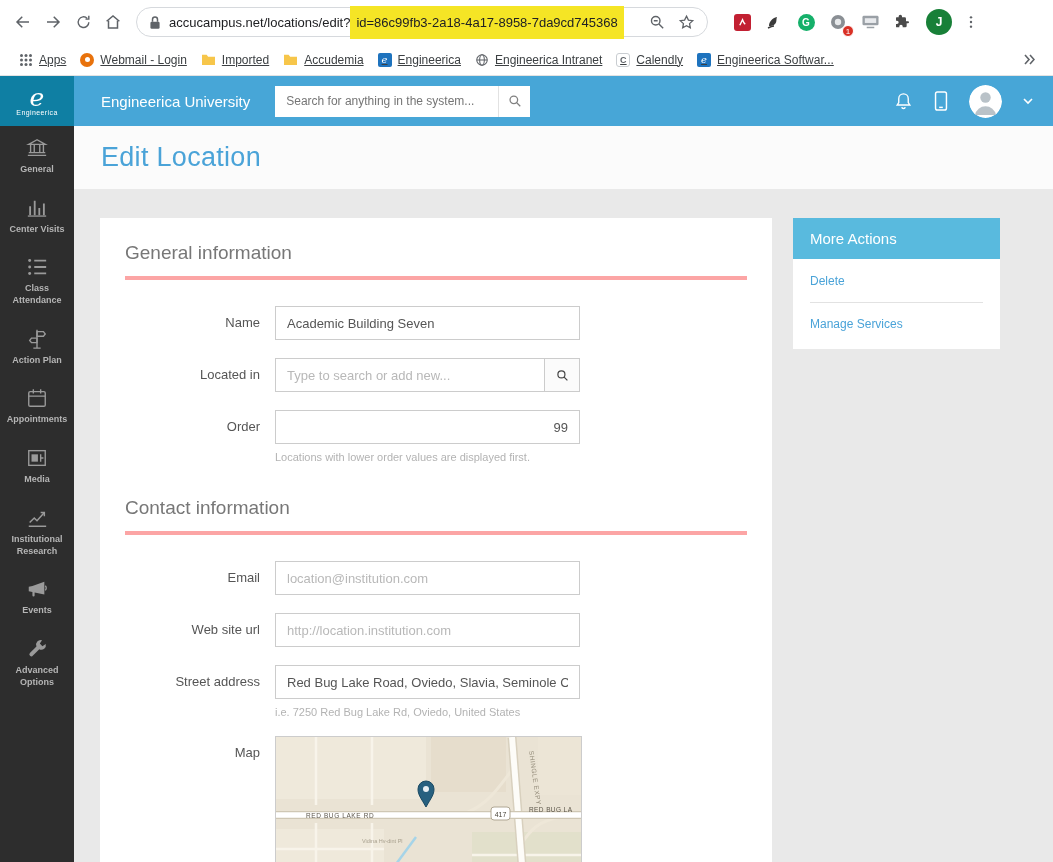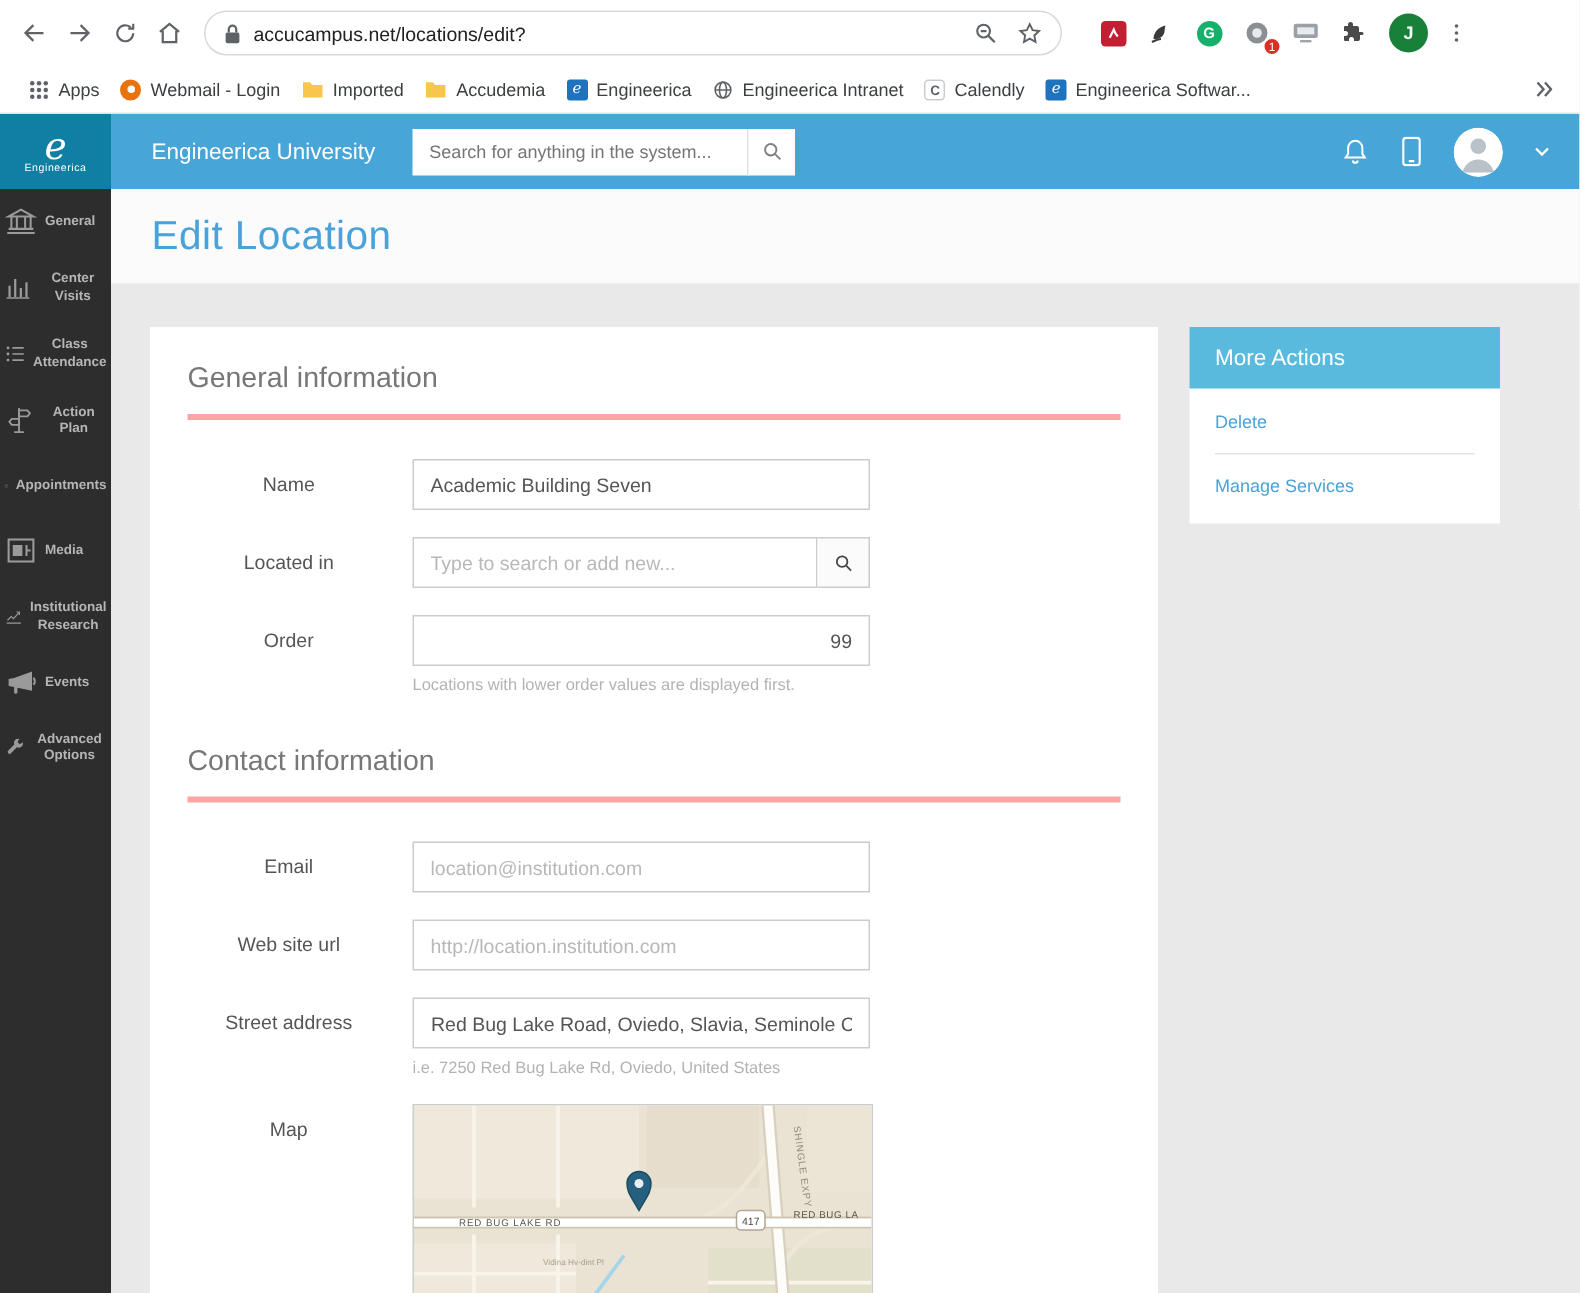--- a/index.html
+++ b/index.html
@@ -16,54 +16,54 @@
   .hl { background:#f5e525; padding:9px 6px; display:inline-block; }
   .omni-right { margin-left:auto; display:flex; align-items:center; gap:12px; color:#5f6368; }
   .ext-row { display:flex; align-items:center; gap:12px; margin-left:16px; }
   .ext { position:relative; width:20px; height:20px; display:flex; align-items:center; justify-content:center; }
   .ext-sq { width:17px; height:17px; border-radius:3px; display:flex; align-items:center; justify-content:center; }
   .badge { position:absolute; bottom:-5px; right:-6px; background:#d93025; color:#fff; font-size:8px; min-width:12px; height:12px; border-radius:6px; display:flex; align-items:center; justify-content:center; border:1px solid #fff; padding:0 2px; }
   .profile { width:26px; height:26px; border-radius:50%; background:#188038; color:#fff; font-size:12px; font-weight:bold; display:flex; align-items:center; justify-content:center; margin-left:14px; flex-shrink:0; }
   .gcircle { width:17px; height:17px; border-radius:50%; background:#15b06a; color:#fff; font-size:10px; font-weight:bold; display:flex; align-items:center; justify-content:center; }
 
   .bookmarks { height:31px; display:flex; align-items:center; padding:0 12px; font-size:12px; color:#3c4043; }
-  .bm { display:flex; align-items:center; gap:6px; padding:4px 7px; border-radius:4px; white-space:nowrap; }
+  .bm { display:flex; align-items:center; gap:6px; padding:4px 7px; border-radius:4px; white-space:nowrap;text-decoration:underline; }
   .bm-sq { width:14px; height:14px; border-radius:2px; background:#1e73be; color:#fff; display:flex; align-items:center; justify-content:center; font-size:10px; font-family:"DejaVu Serif",serif; font-style:italic; }
   .bm-c { width:14px; height:14px; border-radius:3px; border:1px solid #c9cdd1; background:#fff; color:#5f6368; display:flex; align-items:center; justify-content:center; font-size:9px; font-weight:bold; }
   .bm-dot { width:14px; height:14px; border-radius:50%; background:#e8720c; display:flex; align-items:center; justify-content:center; }
   .bm-dot span { width:5px; height:5px; border-radius:50%; background:#fff; display:block; }
   .overflow-btn { margin-left:auto; color:#5f6368; padding:4px 6px; }
 
   
   .app { display:flex; height:786px; }
   .sidebar { width:74px; background:#2d2d2d; flex-shrink:0; display:flex; flex-direction:column; }
   .logo { height:50px; background:#0f7fa3; display:flex; flex-direction:column; align-items:center; justify-content:center; color:#fff; flex-shrink:0; }
   .logo-e { font-family:"DejaVu Serif",serif; font-style:italic; font-size:25px; line-height:23px; }
   .logo-name { font-size:7px; letter-spacing:.4px; }
-  .nav-item { padding:11px 3px 10px; display:flex; flex-direction:row; align-items:center; gap:5px; cursor:pointer; }
+  .nav-item { padding:11px 3px 10px; display:flex; flex-direction:column; align-items:center; gap:5px; cursor:pointer; }
   .nav-label { font-size:9px; font-weight:bold; color:#b5b5b5; text-align:center; line-height:1.3; }
 
   .main { flex:1; display:flex; flex-direction:column; min-width:0; }
   .topbar { height:50px; background:#47a6d7; display:flex; align-items:center; flex-shrink:0; }
   .org { color:#fff; font-size:15px; margin-left:27px; white-space:nowrap; }
   .tsearch { display:flex; margin-left:25px; height:31px; }
   .tsearch input { width:223px; border:none; padding:0 11px; font-size:12px; color:#555; font-family:inherit; outline:none; }
   .tsearch button { width:32px; background:#fff; border:none; border-left:1px solid #e2e2e2; display:flex; align-items:center; justify-content:center; cursor:pointer; }
   .top-right { margin-left:auto; display:flex; align-items:center; gap:21px; margin-right:20px; }
   .tavatar { width:33px; height:33px; border-radius:50%; overflow:hidden; }
 
   .title-band { height:63px; background:#fbfbfb; display:flex; align-items:center; flex-shrink:0; }
   .page-title { font-size:27px; font-weight:300; color:#4aa3d8; margin-left:27px; letter-spacing:.3px; }
 
   .content { flex:1; display:flex; align-items:flex-start; gap:21px; padding:29px 26px 0 26px; overflow:hidden; background:#e9e9e9; }
   .form-card { width:672px; background:#fff; padding:24px 25px; height:720px; flex-shrink:0; }
   .section-h { font-size:19px; font-weight:300; color:#777; padding-bottom:12px; border-bottom:4px solid #fca5a5; margin-bottom:26px; }
   .section-h.second { margin-top:34px; }
   .frow { display:flex; margin-bottom:18px; }
-  .flabel { width:150px; padding-right:15px; padding-top:9px; text-align:center; font-size:13px; color:#555; flex-shrink:0; }
+  .flabel { width:150px; padding-right:15px; padding-top:9px; text-align:right; font-size:13px; color:#555; flex-shrink:0; }
   .txt { width:305px; height:34px; border:1px solid #ccc; padding:0 11px; font-size:13px; color:#555; font-family:inherit; outline:none; }
   .txt::placeholder { color:#b8b8b8; }
   .num { text-align:right; }
   .grp { display:flex; }
   .grp .txt { width:270px; }
   .addon { width:35px; height:34px; background:#fbfbfb; border:1px solid #ccc; border-left:none; display:flex; align-items:center; justify-content:center; cursor:pointer; }
   .help { font-size:11px; color:#b3b3b3; margin-top:7px; }
   .mapbox { width:307px; height:142px; border:1px solid #ccc; }
 
   .actions-card { width:207px; background:#fff; flex-shrink:0; }
@@ -99,20 +99,21 @@
           <path d="M6 10v10h12V10"></path>
         </svg>
     </div>
     <div class="omnibox">
       <svg width="12" height="15" viewBox="0 0 14 18">
           <rect x="1.5" y="8" width="11" height="8.5" rx="1.5" fill="#5f6368"></rect>
           <path d="M4 8V5.5a3 3 0 016 0V8" fill="none" stroke="#5f6368" stroke-width="1.8"></path>
         </svg>
       <span class="url">
           <span>accucampus.net/locations/edit?</span>
+          <span class="hl">id=86c99fb3-2a18-4a17-8958-7da9cd745368</span>
         </span>
       <span class="omni-right">
         <svg width="17" height="17" viewBox="0 0 24 24" fill="none" stroke="#5f6368" stroke-width="2">
             <circle cx="9.5" cy="9.5" r="6"></circle>
             <path d="M14 14l6 6M6.8 9.5h5.4"></path>
           </svg>
         <svg width="17" height="17" viewBox="0 0 24 24" fill="none" stroke="#5f6368" stroke-width="1.8">
             <path d="M12 3l2.7 5.6 6.1.8-4.5 4.2 1.1 6-5.4-3-5.4 3 1.1-6L3.2 9.4l6.1-.8z"></path>
           </svg>
       </span>

